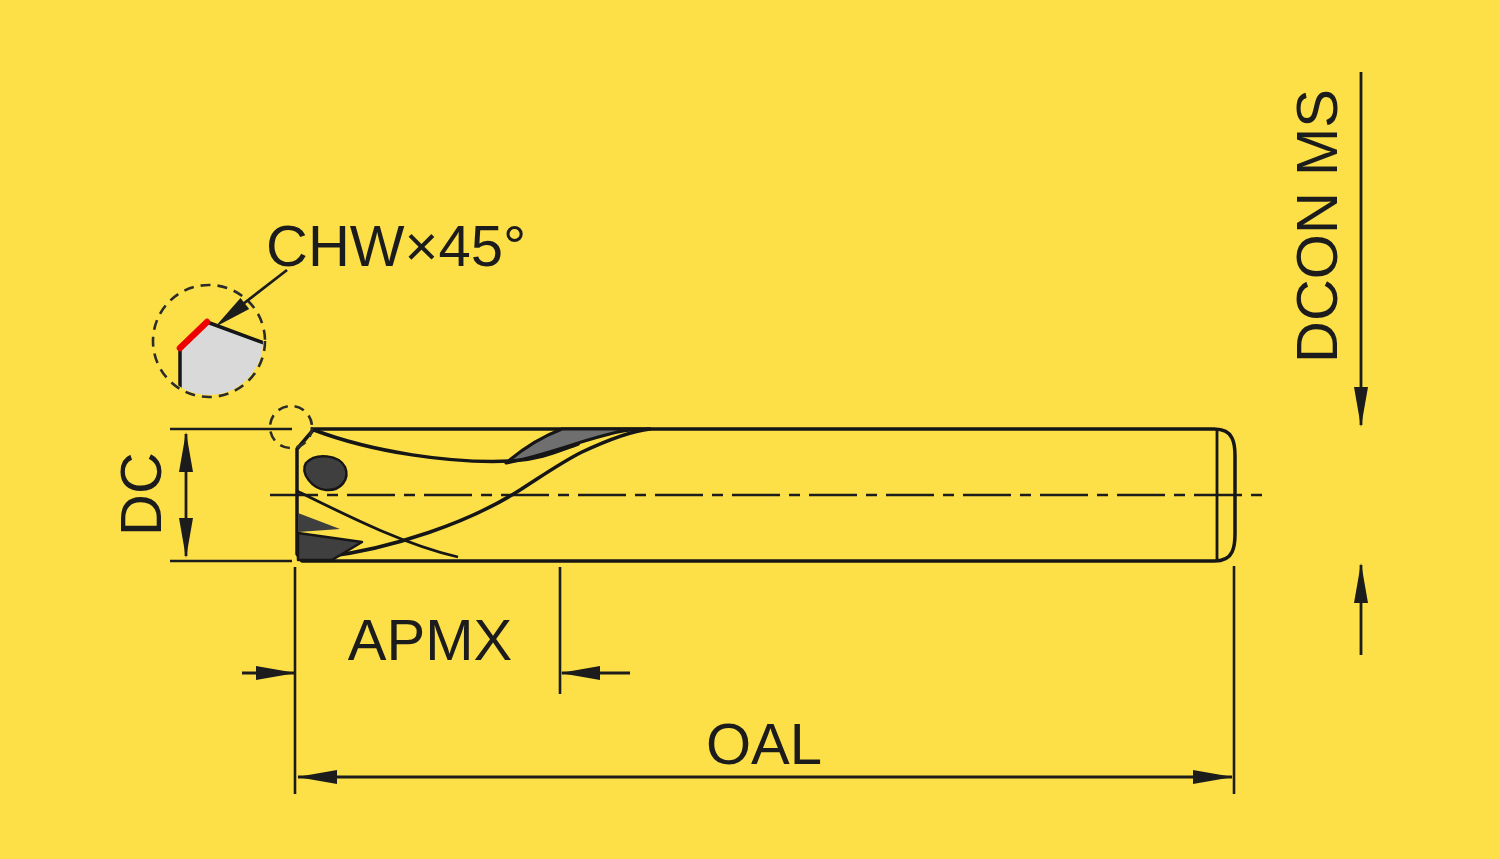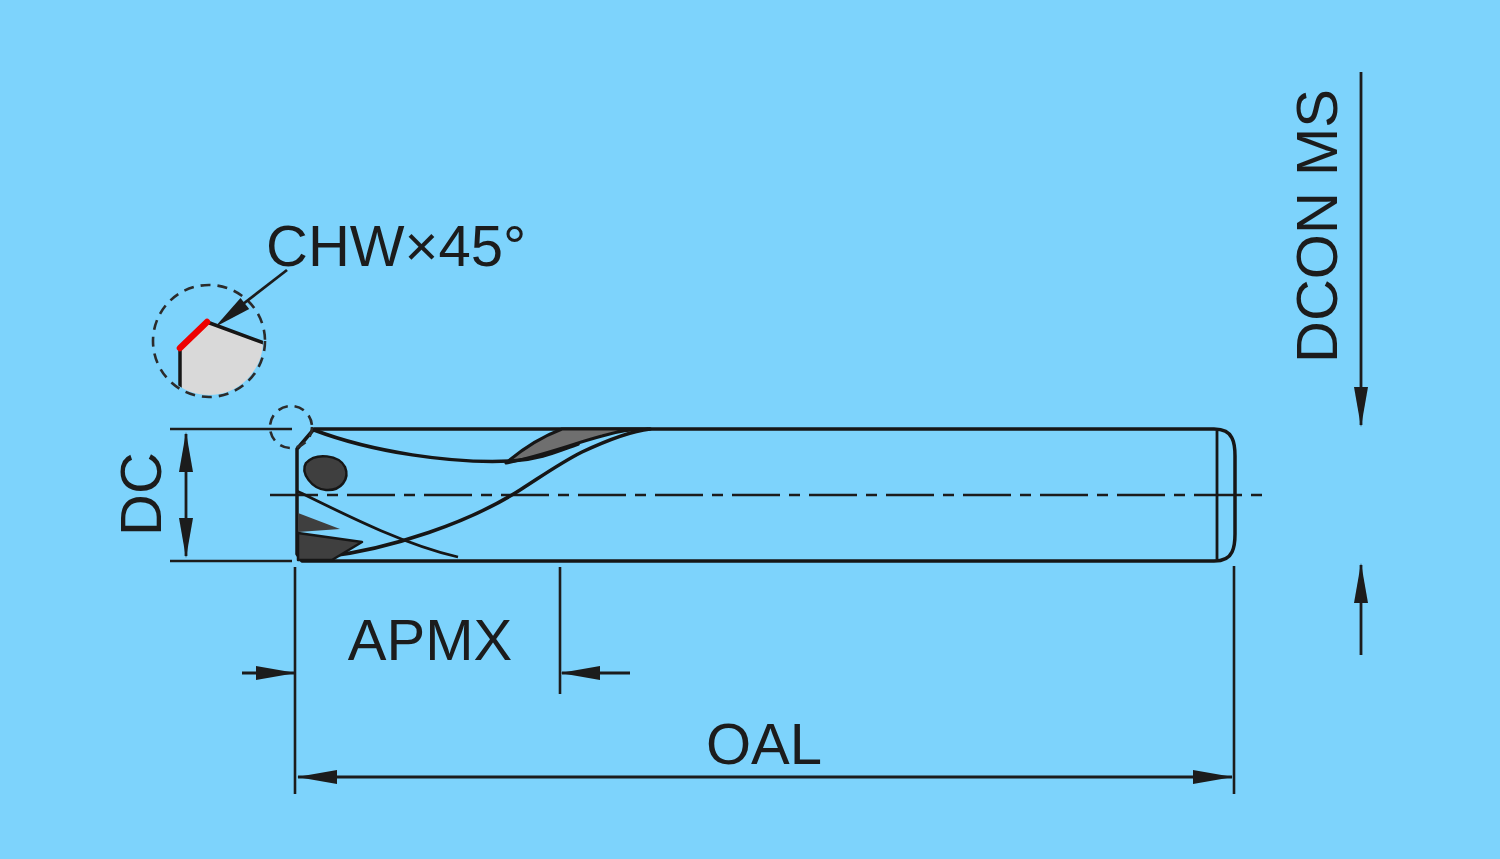--- a/index.html
+++ b/index.html
@@ -4,21 +4,21 @@
 <style>
   html, body {
     margin: 0;
     padding: 0;
     background: #ffffff;
   }
   .stage {
     position: relative;
     width: 1500px;
     height: 859px;
-    background: #7dd3fc;
+    background: #fde047;
     overflow: hidden;
     font-family: "Liberation Sans", sans-serif;
   }
   svg { display: block; }
   text {
     font-family: "Liberation Sans", sans-serif;
     fill: #1c1c1c;
   }
   .dim-line   { stroke: #1c1c1c; stroke-width: 2.8; fill: none; }
   .ext-line   { stroke: #1c1c1c; stroke-width: 2.6; fill: none; }

